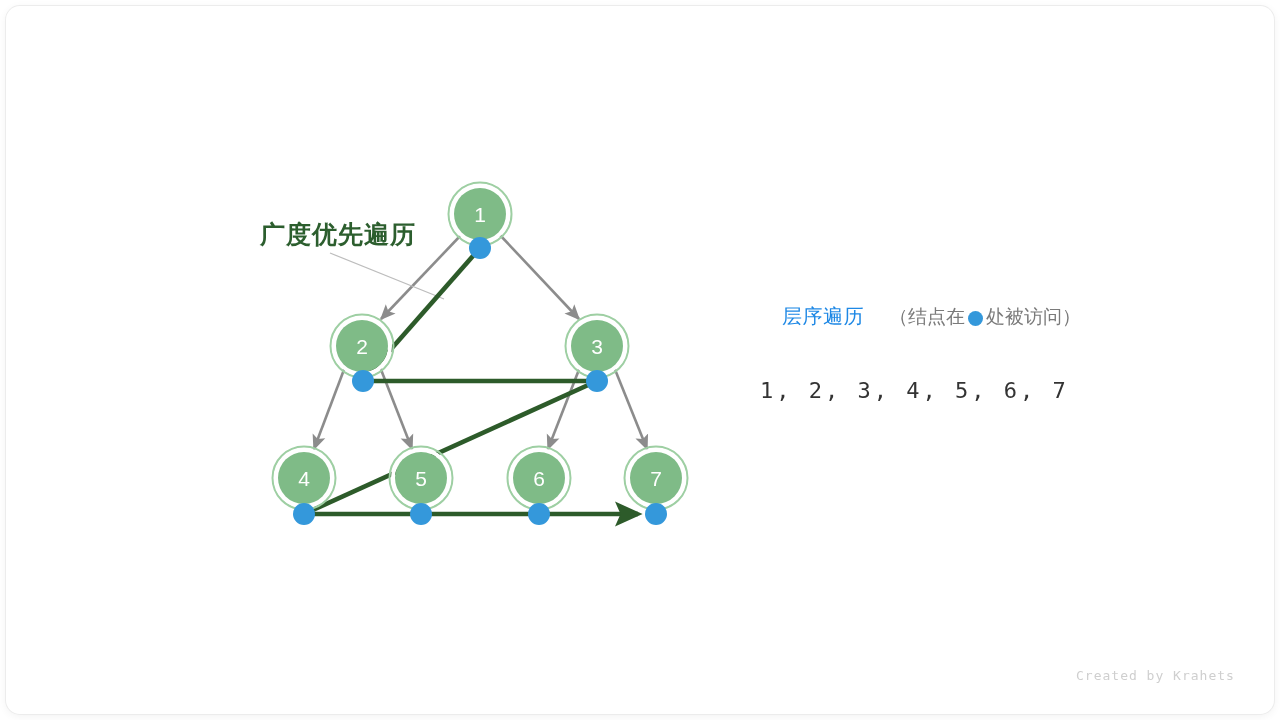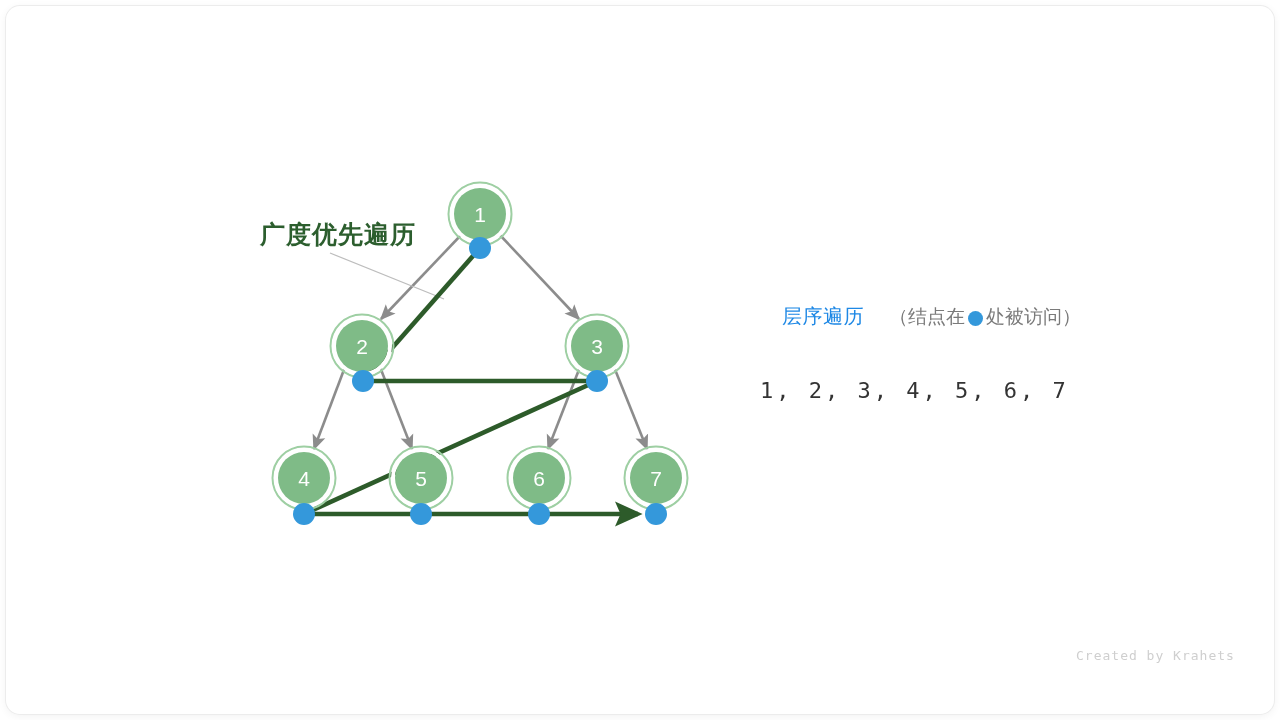--- a/index.html
+++ b/index.html
@@ -81,21 +81,21 @@
     top: 218px;
     font-size: 25px;
     font-weight: bold;
     color: #2c5e2e;
     letter-spacing: 1px;
     white-space: nowrap;
   }
   .credit {
     position: absolute;
     left: 1076px;
-    top: 648px;
+    top: 668px;
     font-family: "DejaVu Sans Mono", "Liberation Mono", monospace;
     font-size: 13px;
     color: #cfcfcf;
     letter-spacing: 1px;
     white-space: nowrap;
   }
   .node-num {
     font-family: "Liberation Sans", sans-serif;
     font-size: 21px;
     fill: #ffffff;

